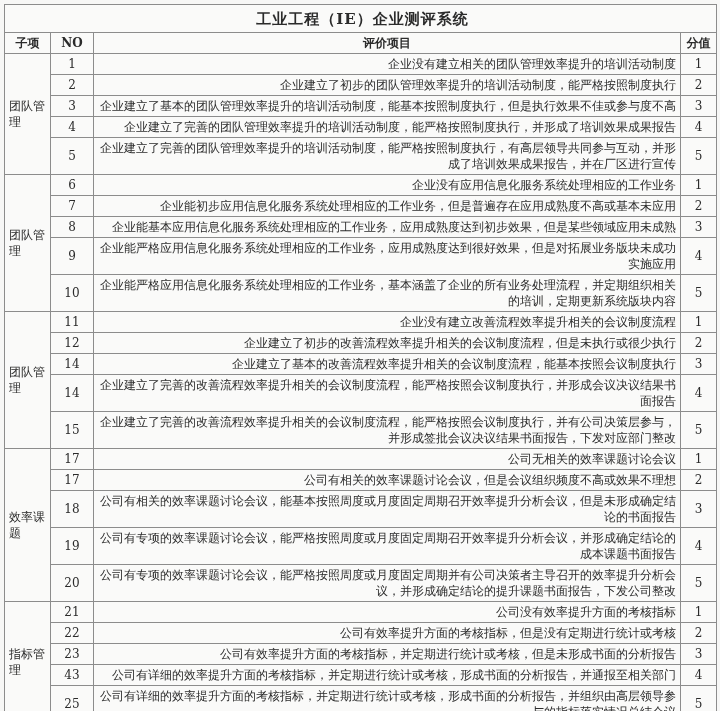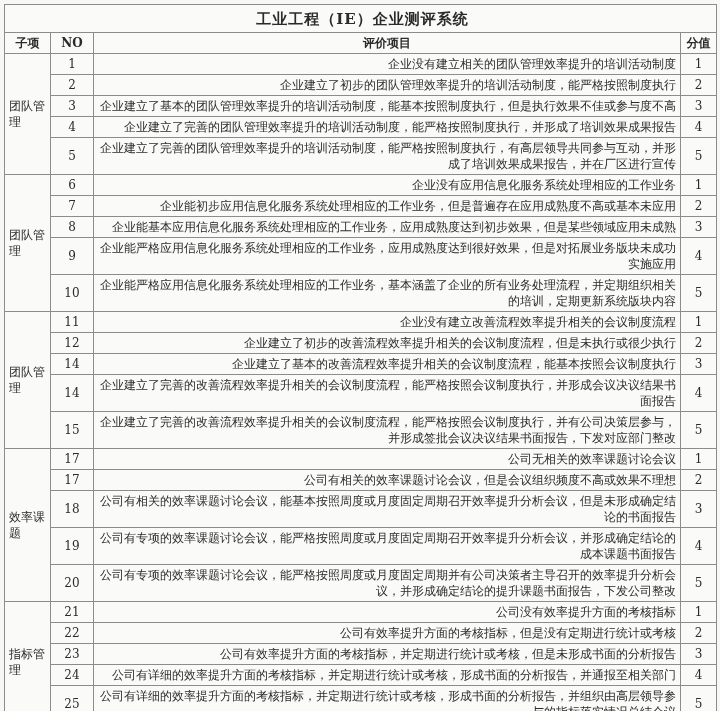--- a/index.html
+++ b/index.html
@@ -204,21 +204,21 @@
         <td class="no">22</td>
         <td class="item">公司有效率提升方面的考核指标，但是没有定期进行统计或考核</td>
         <td class="score">2</td>
       </tr>
       <tr>
         <td class="no">23</td>
         <td class="item">公司有效率提升方面的考核指标，并定期进行统计或考核，但是未形成书面的分析报告</td>
         <td class="score">3</td>
       </tr>
       <tr>
-        <td class="no">24</td>
+        <td class="no">43</td>
         <td class="item">公司有详细的效率提升方面的考核指标，并定期进行统计或考核，形成书面的分析报告，并通报至相关部门</td>
         <td class="score">4</td>
       </tr>
       <tr>
         <td class="no">25</td>
         <td class="item">公司有详细的效率提升方面的考核指标，并定期进行统计或考核，形成书面的分析报告，并组织由高层领导参与的指标落实情况总结会议</td>
         <td class="score">5</td>
       </tr>
     </tbody>
   </table>

